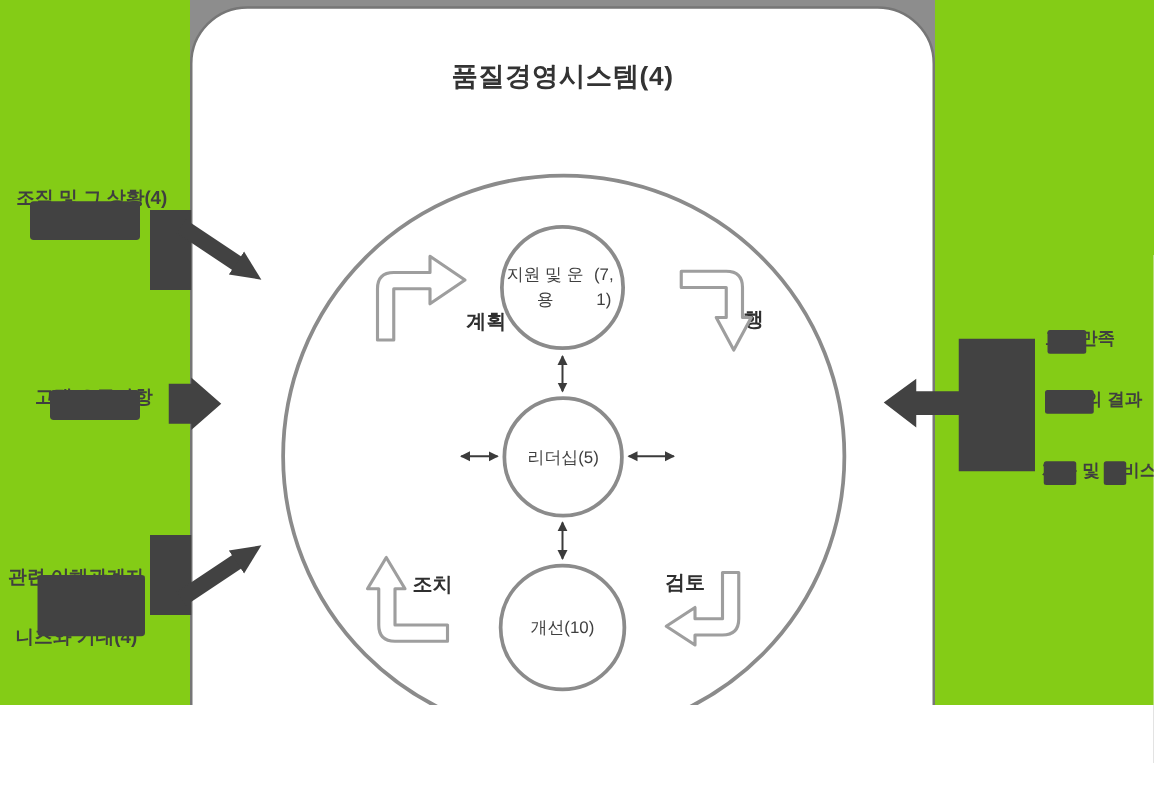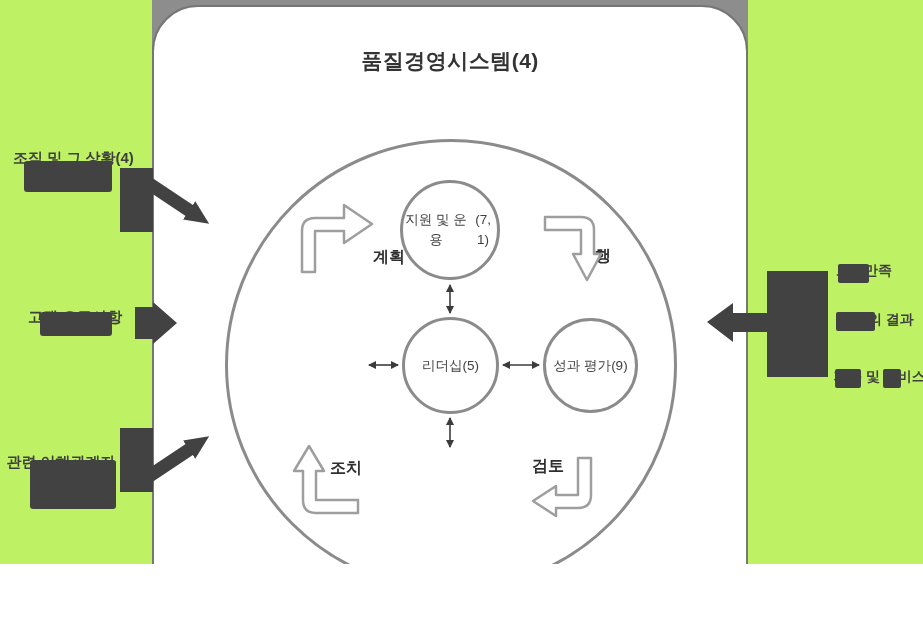--- a/index.html
+++ b/index.html
@@ -1,16 +1,16 @@
 <!DOCTYPE html>
 <html><head>
 <meta charset="utf-8">
 <style>
   html,body{margin:0;padding:0;background:#ffffff;}
-  .canvas{position:relative;width:923px;height:564px;overflow:hidden;background:#bef264;
+  .canvas{position:relative;width:923px;height:564px;overflow:hidden;background:#84cc16;
           font-family:"Liberation Sans","DejaVu Sans",sans-serif;color:#3f3f3f;}
   .abs{position:absolute;}
   .bg-panel{left:152px;top:0;width:596px;height:640px;background:#8d8d8d;}
   .card{left:152px;top:5px;width:596px;height:628px;background:#ffffff;
         border:2px solid #767676;border-radius:46px;box-sizing:border-box;}
   .title{left:152px;top:47px;width:596px;text-align:center;font-size:21px;
          font-weight:700;color:#333333;letter-spacing:0.5px;}
   .big-circle{left:225px;top:139px;width:452px;height:452px;border:3px solid #8b8b8b;
               border-radius:50%;box-sizing:border-box;background:#ffffff;}
   .node{border:3px solid #8b8b8b;border-radius:50%;background:#ffffff;box-sizing:border-box;
@@ -45,34 +45,35 @@
   <div class="abs big-circle"></div>
 
   <div class="abs node" id="node-top">
     <span>지원 및 운용</span>
     <span>(7, 1)</span>
   </div>
   <div class="abs node" id="node-center">
     <span>리더십</span>
     <span>(5)</span>
   </div>
-  <div class="abs node" id="node-right">
-    <span>성과 평가</span>
-    <span>(9)</span>
+  <div class="abs node" id="node-bottom">
+    <span>개선</span>
+    <span>(10)</span>
   </div>
 
   <div class="abs pdca" id="pdca-plan">계획</div>
   <div class="abs pdca" id="pdca-do">실행</div>
   <div class="abs pdca" id="pdca-check">검토</div>
   <div class="abs pdca" id="pdca-act">조치</div>
 
   <div class="abs side-label" id="input-1">조직 및 그 상황(4)</div>
   <div class="abs side-label" id="input-2">고객 요구사항</div>
   <div class="abs side-label" id="input-3">
     <div>관련 이해관계자의</div>
+    <div>니즈와 기대(4)</div>
   </div>
 
   <div class="abs out-label" id="output-1">고객만족</div>
   <div class="abs out-label" id="output-2">QMS의 결과</div>
   <div class="abs out-label" id="output-3">제품 및 서비스</div>
 
   <svg class="abs overlay" width="923" height="640" viewBox="0 0 923 640">
     <defs>
       <marker id="sa" markerUnits="userSpaceOnUse" markerWidth="9" markerHeight="9" refX="7" refY="4.5" orient="auto-start-reverse">
         <path d="M0,0.5 L8,4.5 L0,8.5 Z" fill="#3b3b3b"></path>

